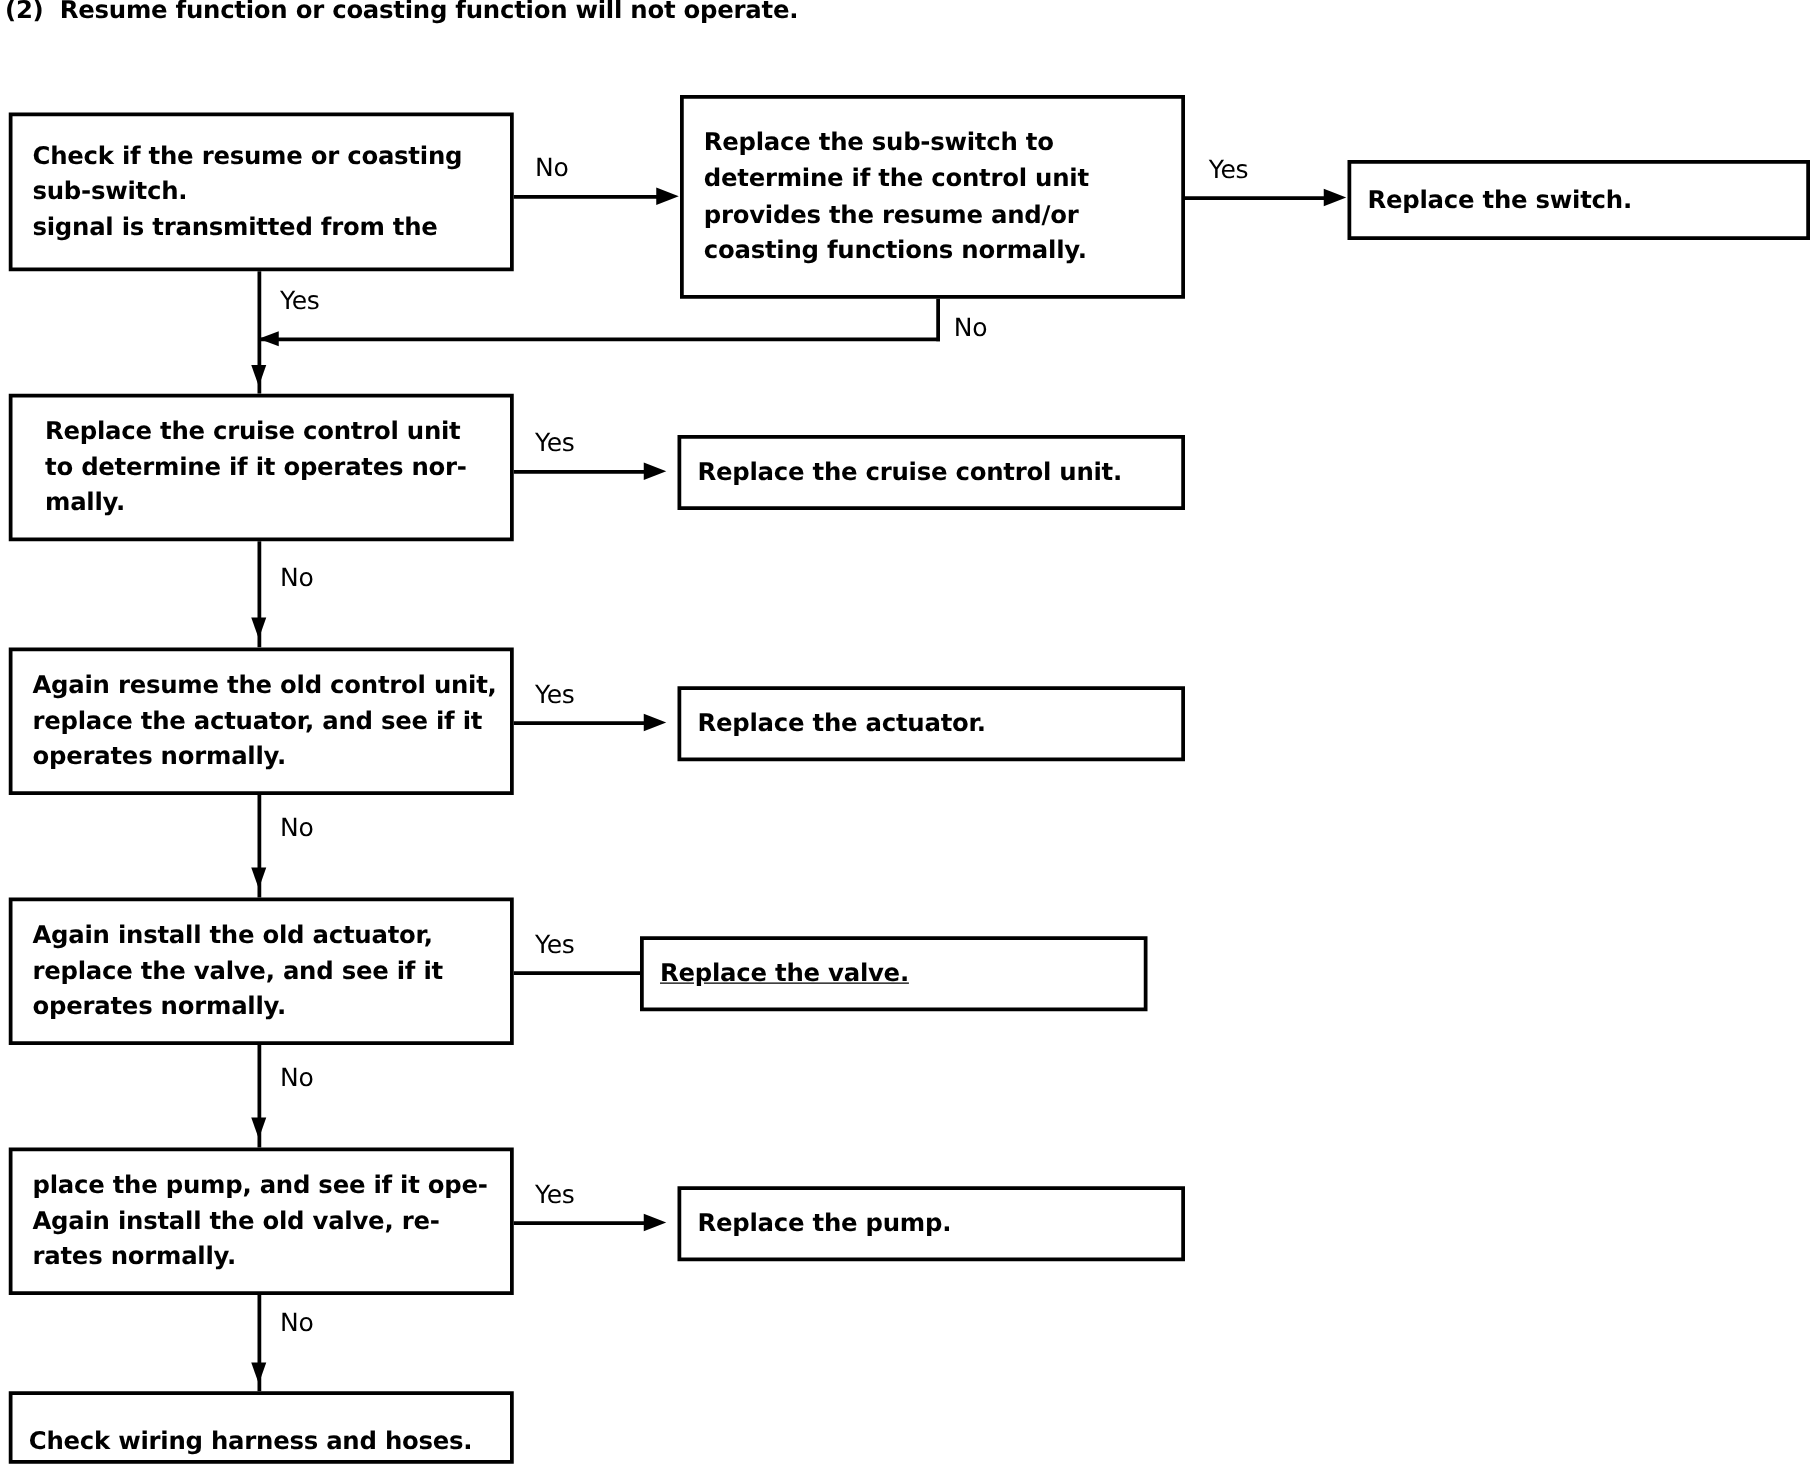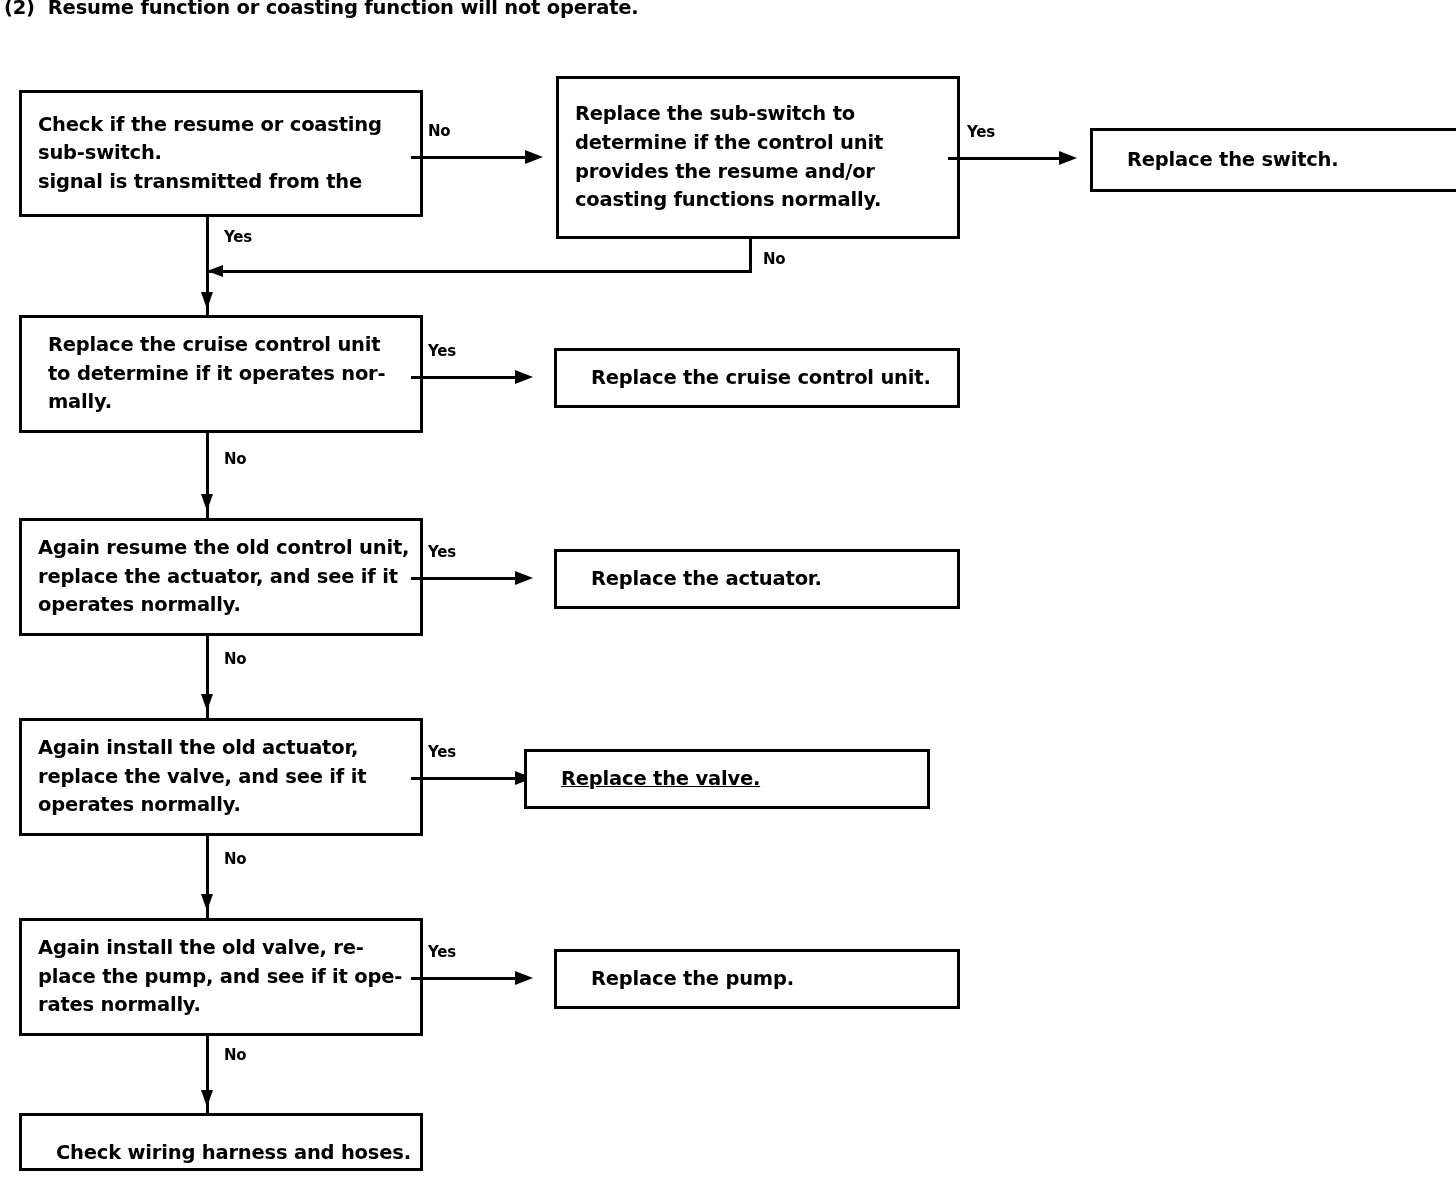--- a/index.html
+++ b/index.html
@@ -30,32 +30,31 @@
   .heading .num { margin-right: 13px; }
 
   
   .box {
     position: absolute;
     box-sizing: border-box;
     border: 3px solid #000;
     background: #fff;
     display: flex;
     align-items: center;
-    margin-left: 12px;
   }
   .box .txt {
     font-size: 19.5px;
     font-weight: bold;
     line-height: 1.47;
     letter-spacing: -0.2px;
     padding-left: 16px;
     padding-right: 8px;
     width: 100%;
   }
-  .box.one-line .txt { padding-left: 34px; }
+  .box.one-line .txt { padding-left: 13px; }
 
   
   .hline {
     position: absolute;
     background: #000;
     height: 3px;
   }
   .vline {
     position: absolute;
     background: #000;
@@ -80,22 +79,22 @@
     position: absolute;
     width: 0; height: 0;
     border-left: 6px solid transparent;
     border-right: 6px solid transparent;
     border-top: 17px solid #000;
   }
 
   
   .elabel {
     position: absolute;
-    font-size: 15px;
-    font-weight: bold;
+    font-size: 20px;
+    font-weight: normal;
     letter-spacing: -0.2px;
     white-space: nowrap;
   }
 </style>
 </head>
 <body>
 
 <div id="page">
 
   <div class="heading">
@@ -195,22 +194,22 @@
   <div class="box one-line" style="left:512px; top:749px; width:406px; height:60px;text-decoration:underline;">
     <div class="txt">Replace the valve.</div>
   </div>
 
   <div class="vline" style="left:206px; top:836px; height:85px;"></div>
   <div class="arr-d" style="left:201px; top:894px;"></div>
   <div class="elabel" style="left:224px; top:850px;">No</div>
 
   <div class="box" style="left:7px; top:918px; width:404px; height:118px;">
     <div class="txt">
+      <div>place the pump, and see if it ope-</div>
       <div>Again install the old valve, re-</div>
-      <div>place the pump, and see if it ope-</div>
       <div>rates normally.</div>
     </div>
   </div>
 
   <div class="hline" style="left:411px; top:977px; width:108px;"></div>
   <div class="arr-r" style="left:515px; top:971px;"></div>
   <div class="elabel" style="left:428px; top:943px;">Yes</div>
 
   <div class="box one-line" style="left:542px; top:949px; width:406px; height:60px;">
     <div class="txt">Replace the pump.</div>

